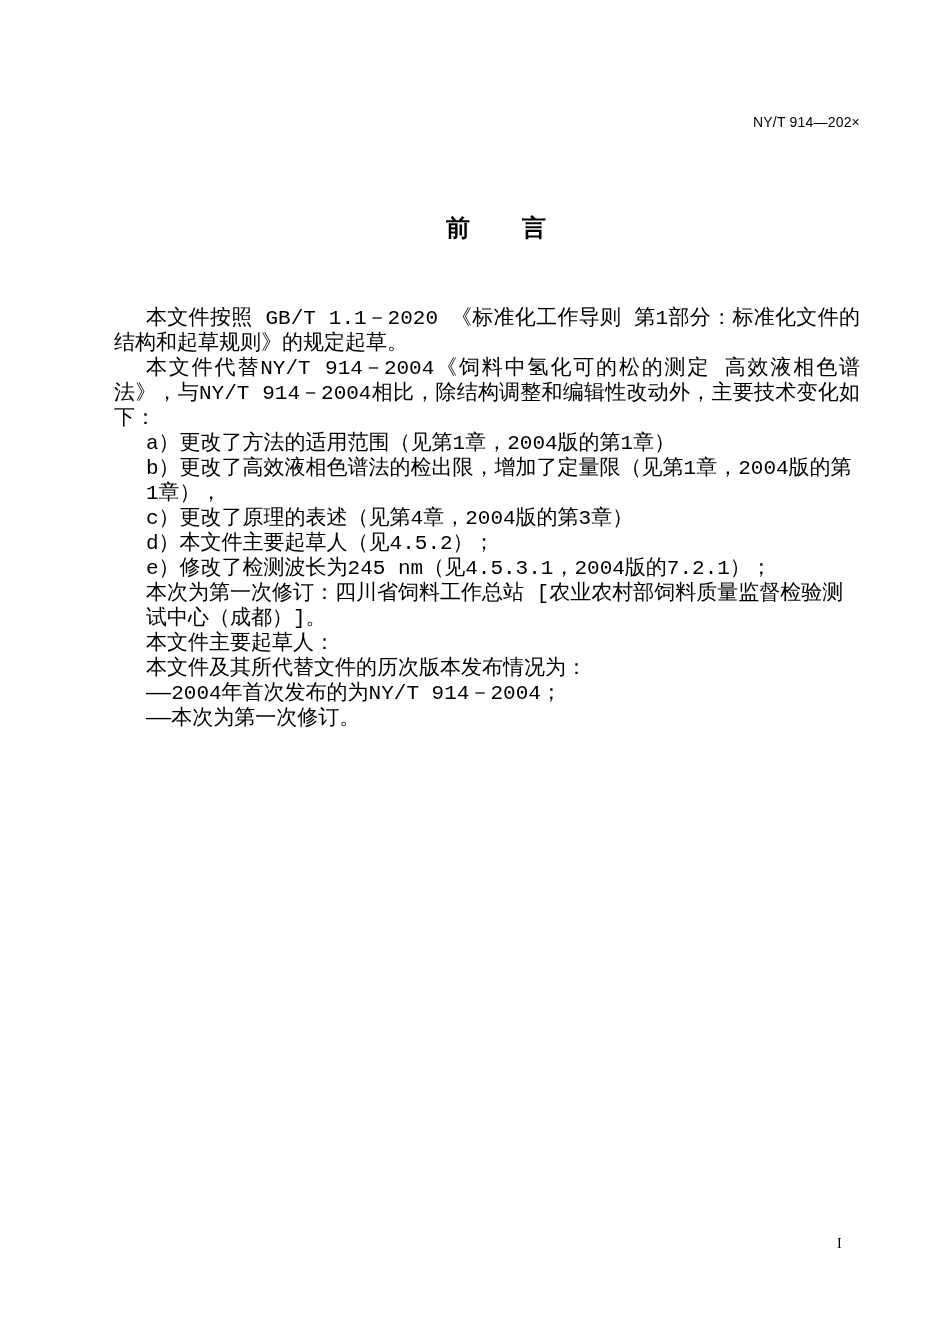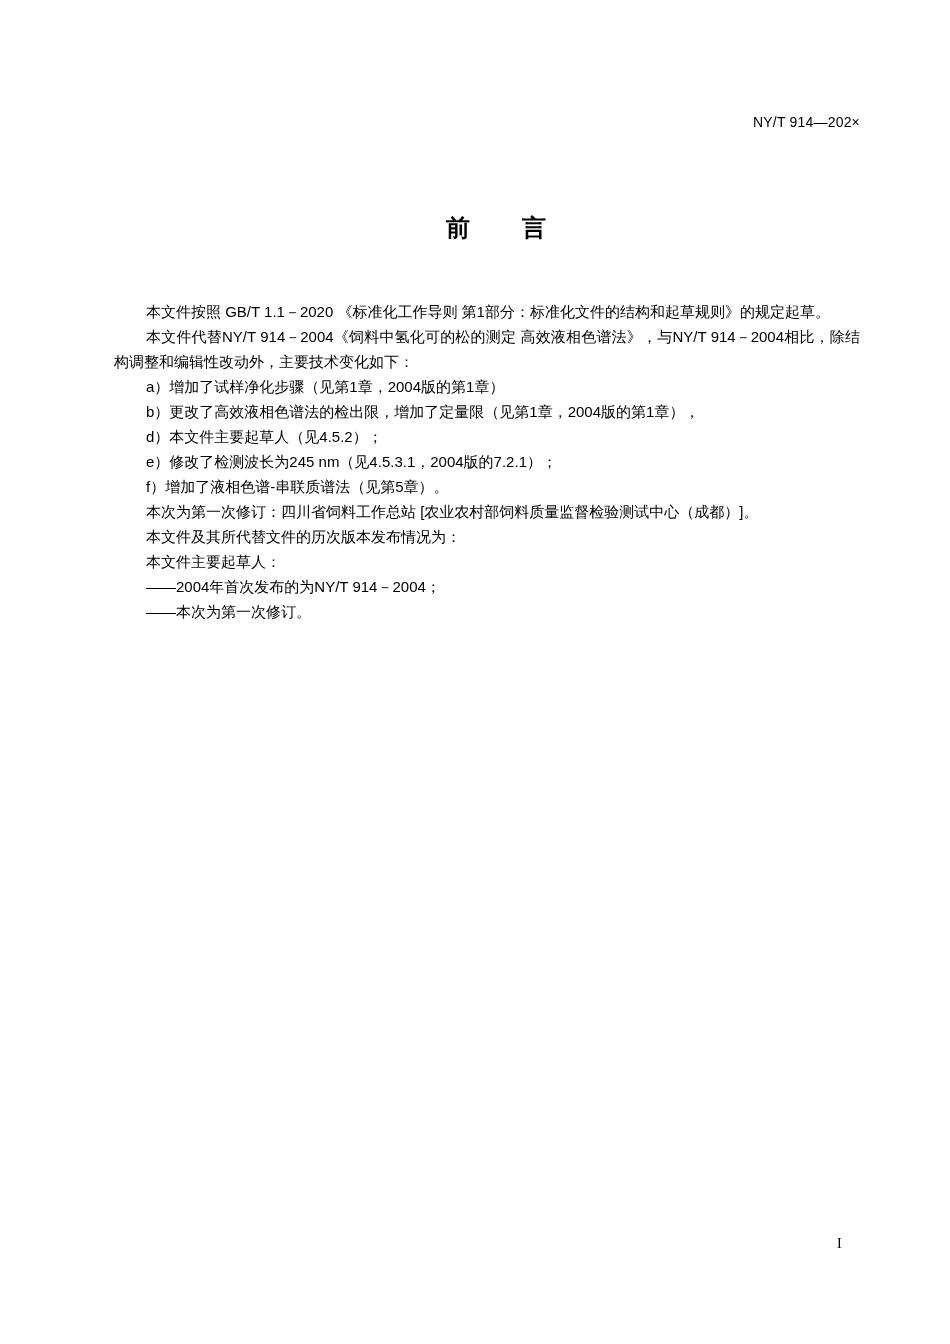--- a/index.html
+++ b/index.html
@@ -7,22 +7,22 @@
   .header-code {
     position: absolute; top: 114px; right: 90px;
     font-family: Liberation Sans, sans-serif; font-size: 14px; letter-spacing: 0.2px;
   }
   .title {
     position: absolute; top: 212px; left: 0; width: 950px; text-align: center;
     font-family: "DejaVu Sans", sans-serif; font-size: 24px; font-weight: bold; padding-left: 21px;
   }
   .title span.gap { display: inline-block; width: 52px; }
   .body-text {
-    position: absolute; top: 299px; left: 114px; width: 746px;
-    font-family: Liberation Sans, sans-serif; font-size: 15px; line-height: 25px;
+    position: absolute; top: 306px; left: 114px; width: 746px;
+    font-family: Liberation Mono, monospace; font-size: 21px; line-height: 25px;
   }
   .para { margin: 0; text-indent: 32px; text-align: justify; }
   .item { margin: 0; padding-left: 32px; }
   .page-num {
     position: absolute; top: 1236px; left: 837px;
     font-family: "Liberation Serif", serif; font-size: 14px;
   }
 </style>
 </head>
 <body>
@@ -30,26 +30,26 @@
 <div class="header-code">NY/T 914—202×</div>
 
 <div class="title">
   <span>前</span><span class="gap"></span><span>言</span>
 </div>
 
 <div class="body-text">
   <p class="para">本文件按照  GB/T 1.1－2020 《标准化工作导则  第1部分：标准化文件的结构和起草规则》的规定起草。</p>
   <p class="para">本文件代替NY/T 914－2004《饲料中氢化可的松的测定  高效液相色谱法》，与NY/T 914－2004相比，除结构调整和编辑性改动外，主要技术变化如下：</p>
   <div>
-    <p class="item">a）增加了试样净化步骤（见第1章，2004版的第1章）</p>
+    <p class="item">a）更改了方法的适用范围（见第1章，2004版的第1章）</p>
     <p class="item">b）更改了高效液相色谱法的检出限，增加了定量限（见第1章，2004版的第1章），</p>
+    <p class="item">c）更改了原理的表述（见第4章，2004版的第3章）</p>
     <p class="item">d）本文件主要起草人（见4.5.2）；</p>
     <p class="item">e）修改了检测波长为245 nm（见4.5.3.1，2004版的7.2.1）；</p>
-    <p class="item">f）增加了液相色谱-串联质谱法（见第5章）。</p>
   </div>
   <p class="item">本次为第一次修订：四川省饲料工作总站 [农业农村部饲料质量监督检验测试中心（成都）]。</p>
+  <p class="item">本文件主要起草人：</p>
   <p class="item">本文件及其所代替文件的历次版本发布情况为：</p>
-  <p class="item">本文件主要起草人：</p>
   <p class="item">——2004年首次发布的为NY/T 914－2004；</p>
   <p class="item">——本次为第一次修订。</p>
 </div>
 
 <div class="page-num">I</div>
 
 </body></html>

